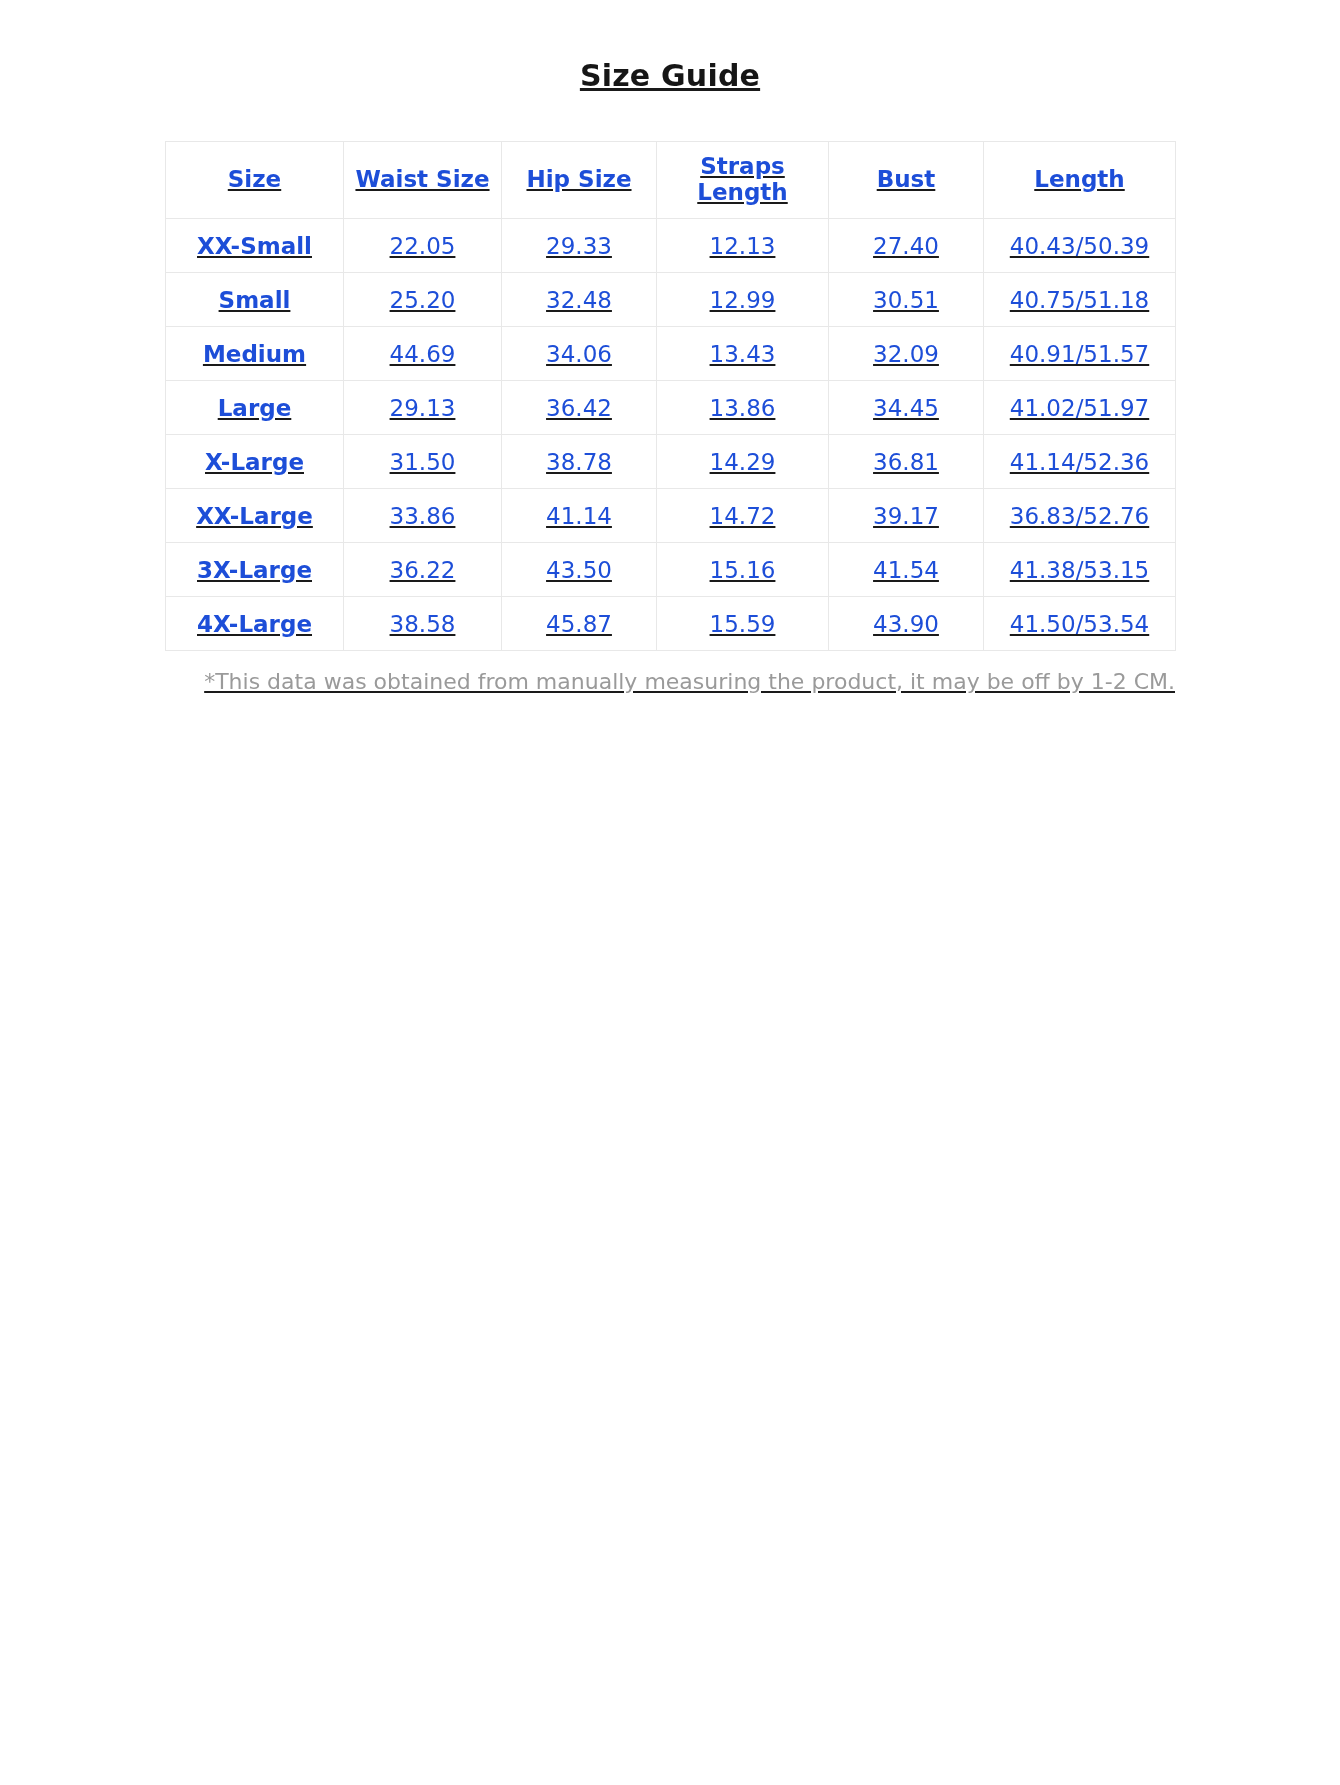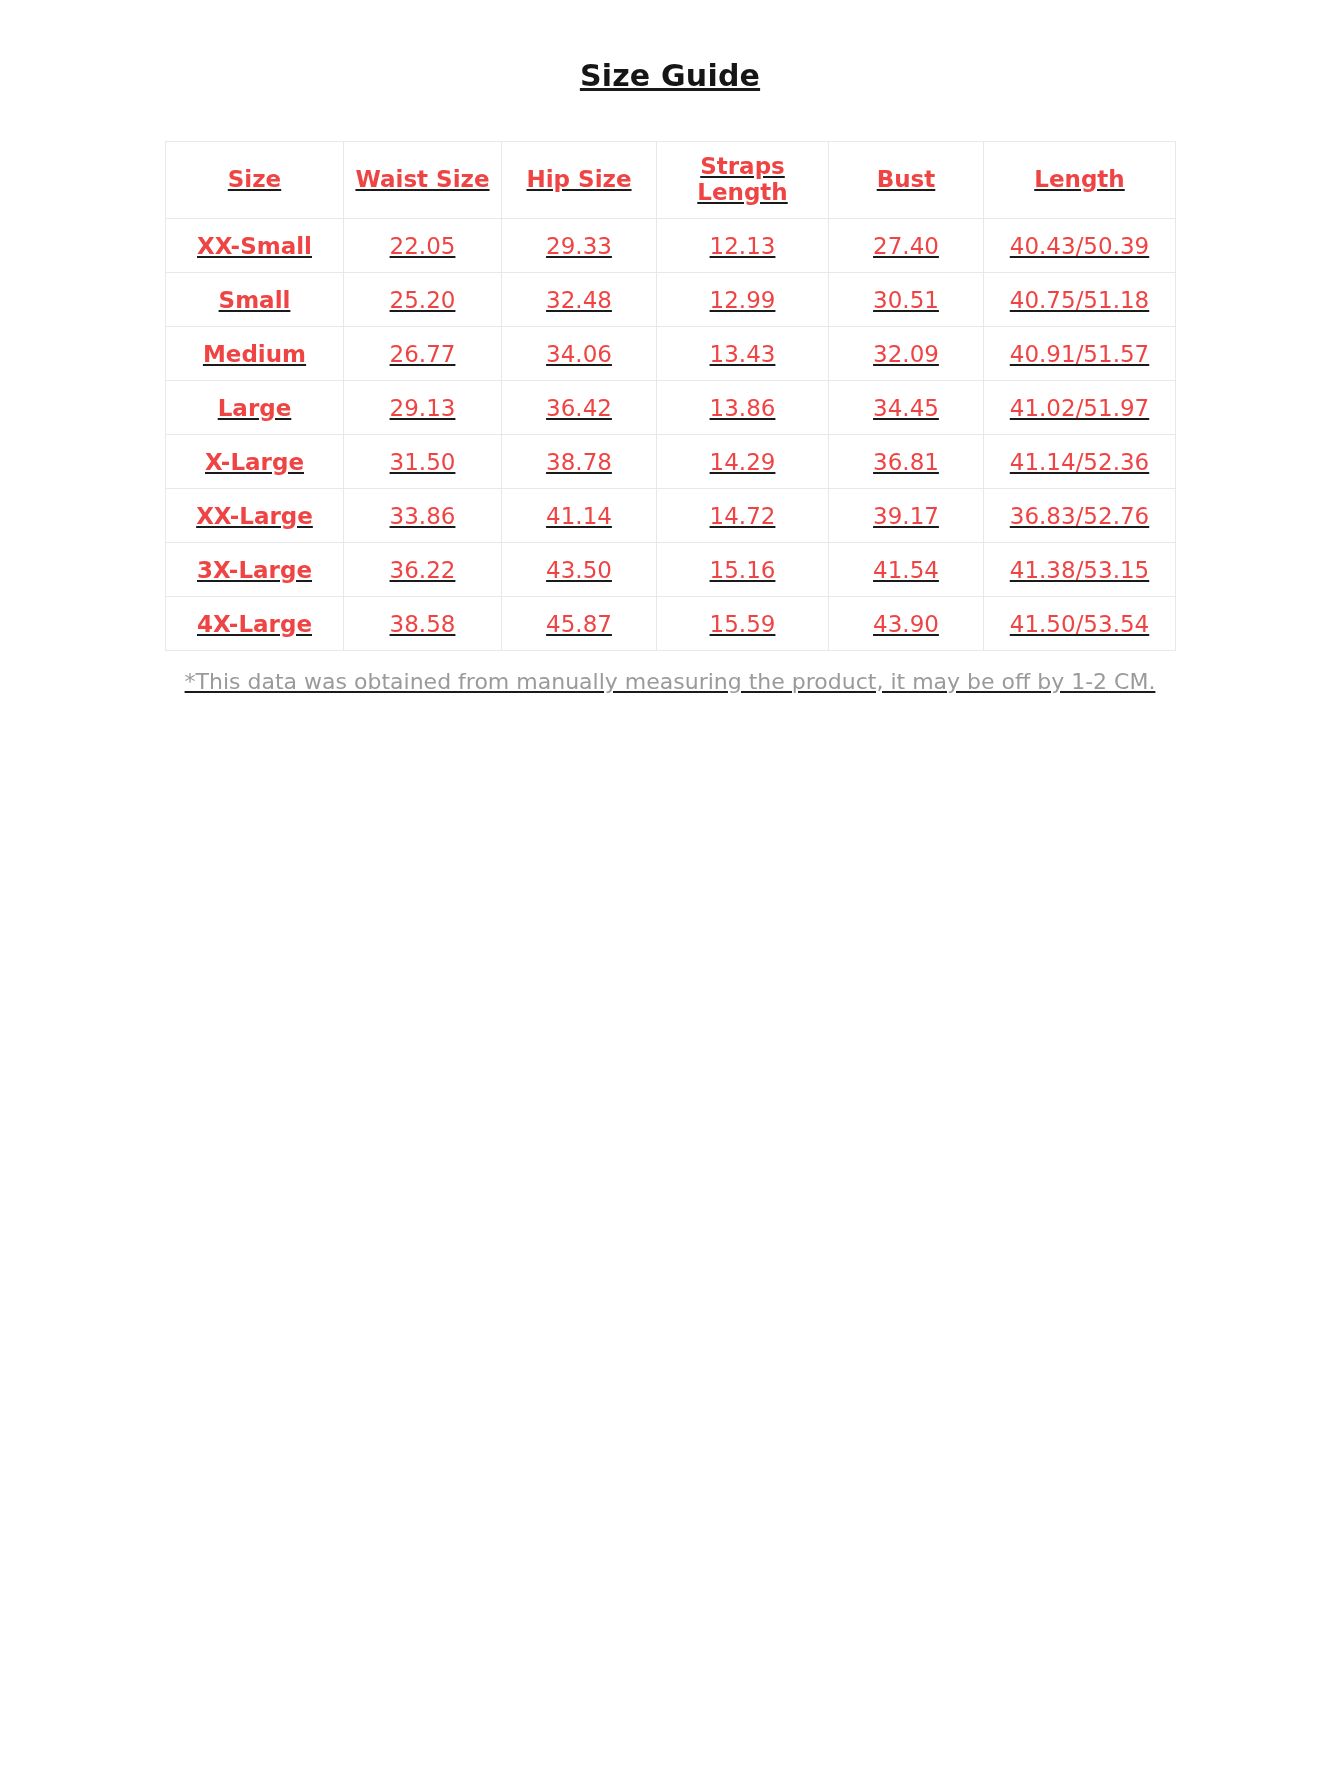--- a/index.html
+++ b/index.html
@@ -54,21 +54,21 @@
   table.size-table col.c-bust    { width: 155px; }
   table.size-table col.c-length  { width: 192px; }
 
   table.size-table th,
   table.size-table td {
     border: 1px solid #e8e8e8;
     text-align: center;
     vertical-align: middle;
     padding: 0;
     font-size: 23px;
-    color: #ef4444;
+    color: #1d4ed8;
   }
 
   table.size-table thead th {
     height: 76px;
     font-weight: bold;
     line-height: 1.12;
     font-size: 23px;
   }
 
   table.size-table tbody td {
@@ -80,21 +80,21 @@
     font-weight: bold;
   }
 
   .footnote {
     width: 1010px;
     margin: 0 auto;
     padding-top: 17px;
     font-size: 22px;
     color: #9a9a9a;
     line-height: 1.3;
-    text-align: center;
+    text-align: right;
     white-space: nowrap;
   }
 </style>
 </head>
 <body>
 
 <div class="page">
 
   <h1 class="title">Size Guide</h1>
 
@@ -130,21 +130,21 @@
         <tr>
           <td class="size-label">Small</td>
           <td>25.20</td>
           <td>32.48</td>
           <td>12.99</td>
           <td>30.51</td>
           <td>40.75/51.18</td>
         </tr>
         <tr>
           <td class="size-label">Medium</td>
-          <td>26.77</td>
+          <td>44.69</td>
           <td>34.06</td>
           <td>13.43</td>
           <td>32.09</td>
           <td>40.91/51.57</td>
         </tr>
         <tr>
           <td class="size-label">Large</td>
           <td>29.13</td>
           <td>36.42</td>
           <td>13.86</td>

